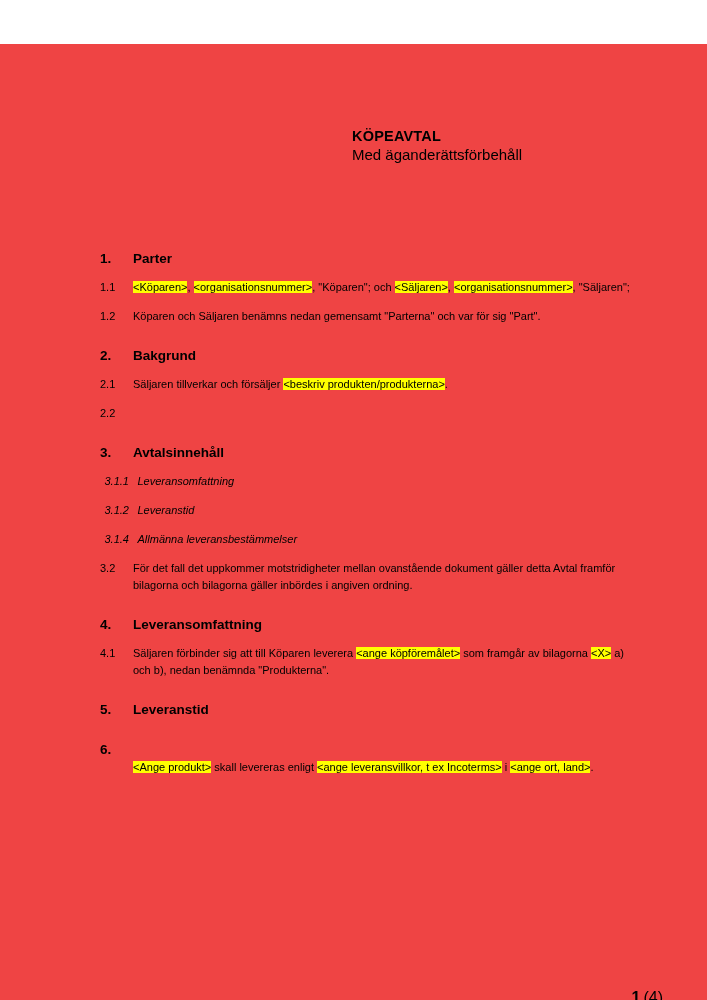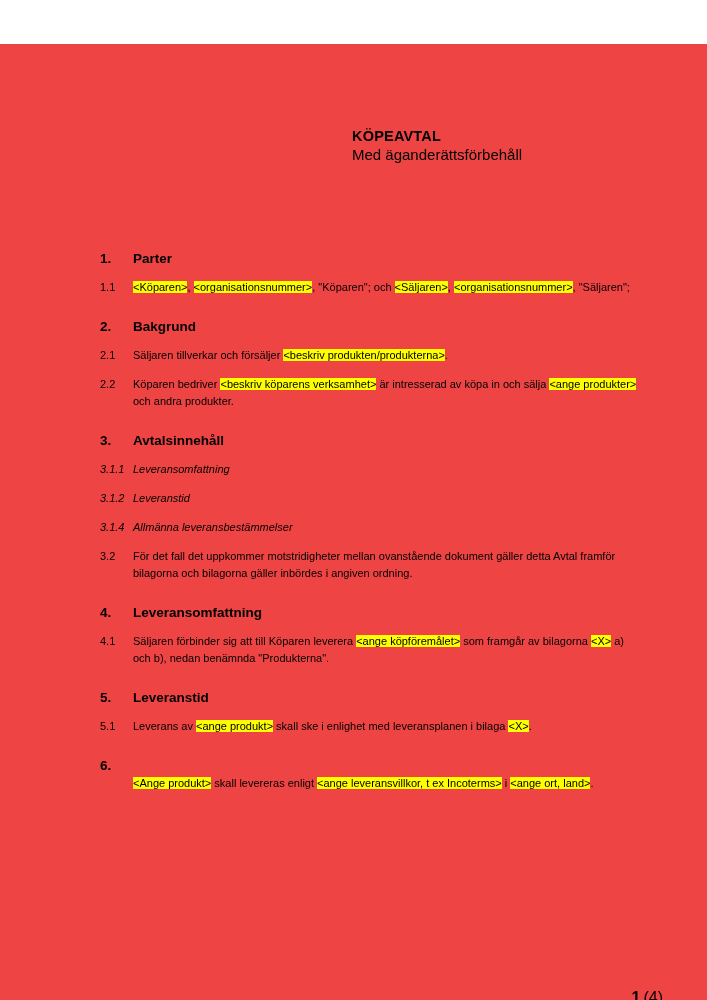--- a/index.html
+++ b/index.html
@@ -59,21 +59,21 @@
     font-weight: bold;
     font-size: 13.5px;
     line-height: 18px;
     margin-bottom: 11px;
   }
   .item {
     font-size: 11px;
     line-height: 17px;
     margin-bottom: 12px;
   }
-  .item.italic { font-style: italic; }
+  .item.italic { font-style: italic; justify-content: center; }
   .section.tight .heading-row { margin-bottom: 0; }
   .hl { background: var(--hl, #ffff00); text-align: center; }
   .footer {
     position: absolute;
     top: 946px;
     right: 44px;
     font-size: 16px;
     line-height: 15px;
   }
   .footer .pg-cur { font-weight: bold; }
@@ -93,34 +93,37 @@
 
     <div class="section">
       <div class="row heading-row">
         <div class="num">1.</div>
         <div class="text">Parter</div>
       </div>
       <div class="row item">
         <div class="num">1.1</div>
         <div class="text"><span class="hl">&lt;Köparen&gt;</span><span class="plain">, </span><span class="hl">&lt;organisationsnummer&gt;</span><span class="plain">, "Köparen"; och </span><span class="hl">&lt;Säljaren&gt;</span><span class="plain">, </span><span class="hl">&lt;organisationsnummer&gt;</span><span class="plain">, "Säljaren";</span></div>
       </div>
+      <div class="row item">
+        <div class="num">1.2</div>
+        <div class="text"><span class="plain">Köparen och Säljaren benämns nedan gemensamt "Parterna" och var för sig "Part".</span></div>
+      </div>
     </div>
 
     <div class="section">
       <div class="row heading-row">
         <div class="num">2.</div>
         <div class="text">Bakgrund</div>
       </div>
       <div class="row item">
         <div class="num">2.1</div>
         <div class="text"><span class="plain">Säljaren tillverkar och försäljer </span><span class="hl">&lt;beskriv produkten/produkterna&gt;</span><span class="plain">.</span></div>
       </div>
       <div class="row item">
         <div class="num">2.2</div>
-        <div class="text"><span class="plain">Köparen bedriver </span><span class="hl">&lt;beskriv köparens verksamhet&gt;</span><span class="plain"> är intresserad av köpa in och sälja </span><span class="hl">&lt;ange produkter&gt;</span><span class="plain"> och andra produkter.</span></div>
       </div>
     </div>
 
     <div class="section">
       <div class="row heading-row">
         <div class="num">3.</div>
         <div class="text">Avtalsinnehåll</div>
       </div>
       <div class="row item italic">
         <div class="num">3.1.1</div>
@@ -149,24 +152,20 @@
         <div class="num">4.1</div>
         <div class="text"><span class="plain">Säljaren förbinder sig att till Köparen leverera </span><span class="hl">&lt;ange köpföremålet&gt;</span><span class="plain"> som framgår av bilagorna </span><span class="hl">&lt;X&gt;</span><span class="plain"> a) och b), nedan benämnda "Produkterna".</span></div>
       </div>
     </div>
 
     <div class="section">
       <div class="row heading-row">
         <div class="num">5.</div>
         <div class="text">Leveranstid</div>
       </div>
-      <div class="row item">
-        <div class="num">5.1</div>
-        <div class="text"><span class="plain">Leverans av </span><span class="hl">&lt;ange produkt&gt;</span><span class="plain"> skall ske i enlighet med leveransplanen i bilaga </span><span class="hl">&lt;X&gt;</span><span class="plain">.</span></div>
-      </div>
     </div>
 
     <div class="section tight">
       <div class="row heading-row">
         <div class="num">6.</div>
       </div>
       <div class="row item">
         <div class="num"></div>
         <div class="text"><span class="hl">&lt;Ange produkt&gt;</span><span class="plain"> skall levereras enligt </span><span class="hl">&lt;ange leveransvillkor, t ex Incoterms&gt;</span><span class="plain"> i </span><span class="hl">&lt;ange ort, land&gt;</span><span class="plain">.</span></div>
       </div>

